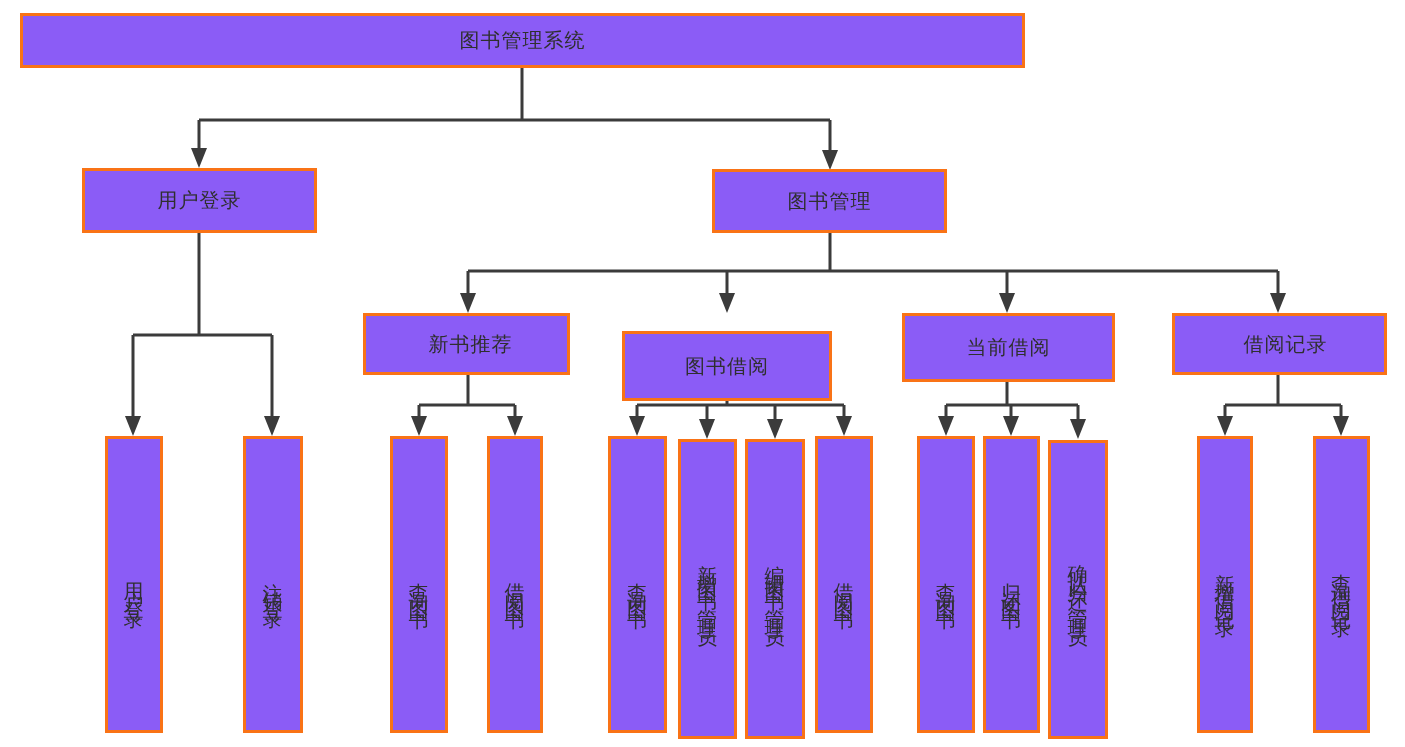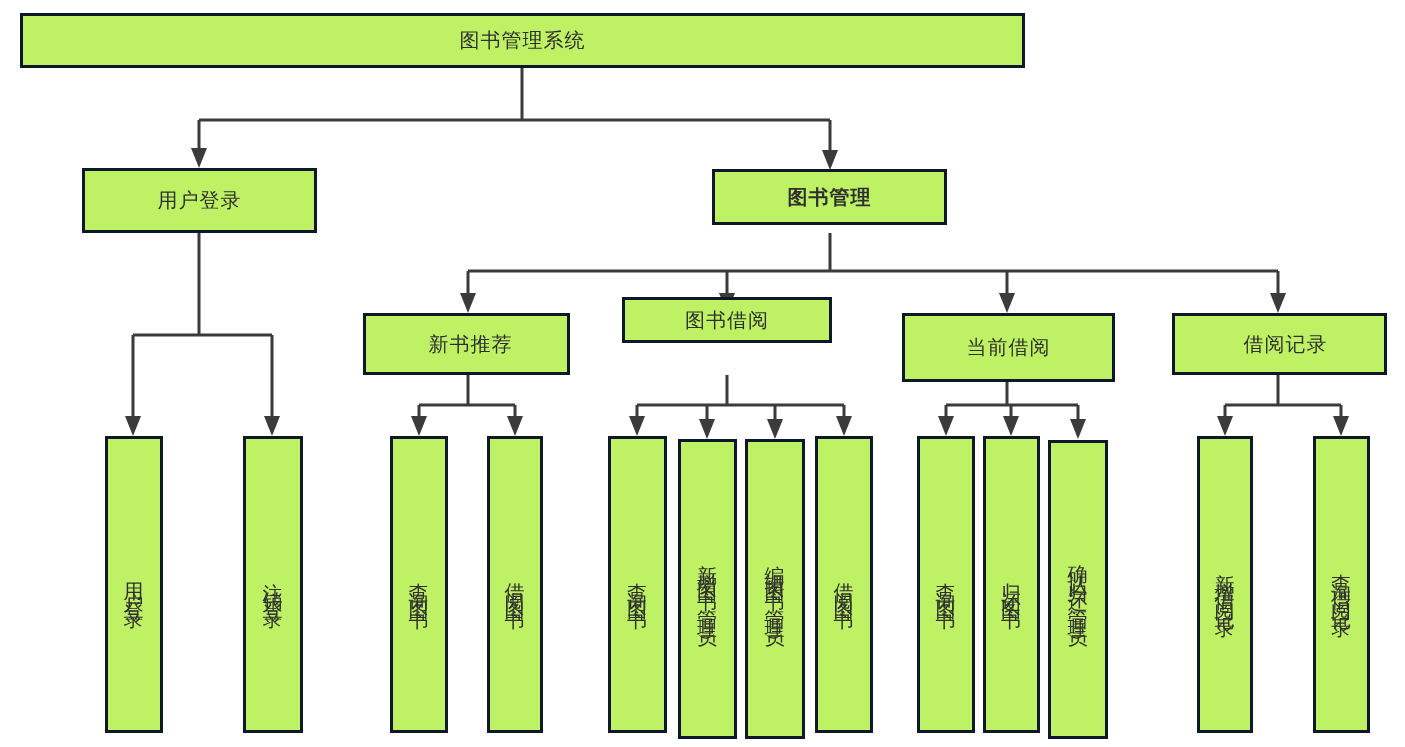--- a/index.html
+++ b/index.html
@@ -13,22 +13,22 @@
   }
   .connectors {
     position: absolute;
     left: 0; top: 0;
     width: 1405px; height: 747px;
     z-index: 1;
   }
   .node {
     position: absolute;
     box-sizing: border-box;
-    background: #bef264;
-    border: 3px solid #0f172a;
+    background: #8b5cf6;
+    border: 3px solid #f97316;
     color: #2f2f2f;
     display: flex;
     align-items: center;
     justify-content: center;
     z-index: 2;
     font-size: 20px;
     letter-spacing: 1px;
     white-space: nowrap;
   }
   .vnode {
@@ -84,24 +84,24 @@
       <polygon points="1003,416 1019,416 1011,436"></polygon>
       <polygon points="1070,419 1086,419 1078,439"></polygon>
       <polygon points="1217,416 1233,416 1225,436"></polygon>
       <polygon points="1333,416 1349,416 1341,436"></polygon>
     </g>
   </svg>
 
   <div class="node" style="left:20px; top:13px; width:1005px; height:55px;">图书管理系统</div>
 
   <div class="node" style="left:82px; top:168px; width:235px; height:65px;">用户登录</div>
-  <div class="node" style="left:712px; top:169px; width:235px; height:56px;font-weight:bold;">图书管理</div>
+  <div class="node" style="left:712px; top:169px; width:235px; height:64px;">图书管理</div>
 
   <div class="node" style="left:363px; top:313px; width:207px; height:62px;padding-left:8px;">新书推荐</div>
-  <div class="node" style="left:622px; top:297px; width:210px; height:46px;">图书借阅</div>
+  <div class="node" style="left:622px; top:331px; width:210px; height:70px;">图书借阅</div>
   <div class="node" style="left:902px; top:313px; width:213px; height:69px;">当前借阅</div>
   <div class="node" style="left:1172px; top:313px; width:215px; height:62px;padding-left:12px;">借阅记录</div>
 
   <div class="node vnode" style="left:105px; top:436px; width:58px; height:297px;">用户登录</div>
   <div class="node vnode" style="left:243px; top:436px; width:60px; height:297px;">注销登录</div>
 
   <div class="node vnode" style="left:390px; top:436px; width:58px; height:297px;">查询图书</div>
   <div class="node vnode" style="left:487px; top:436px; width:56px; height:297px;">借阅图书</div>
 
   <div class="node vnode" style="left:608px; top:436px; width:59px; height:297px;">查询图书</div>

